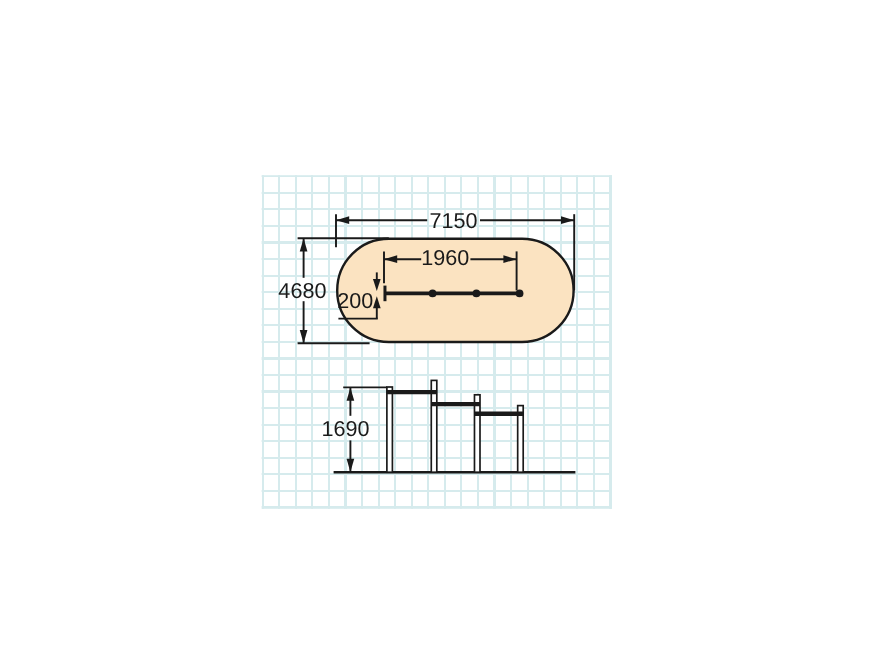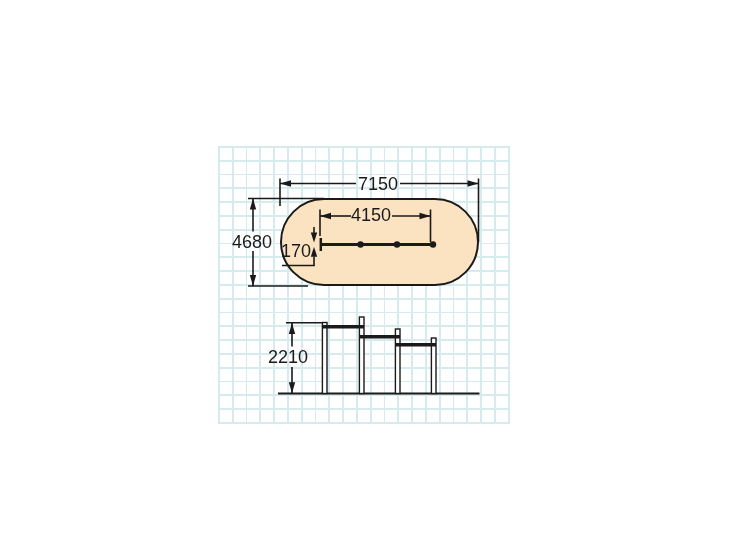--- a/index.html
+++ b/index.html
@@ -99,21 +99,21 @@
       <line class="ln" x1="286" y1="322.8" x2="322.4" y2="322.8"></line>
       <line class="ln" x1="292" y1="323" x2="292" y2="346.5"></line>
       <line class="ln" x1="292" y1="367" x2="292" y2="393"></line>
       <polygon class="arrow" points="292,323 288.8,334 295.2,334"></polygon>
       <polygon class="arrow" points="292,393.3 288.8,382.3 295.2,382.3"></polygon>
     </g>
   </svg>
 
   <span class="dim-label" style="left:378px;top:183.5px;">7150</span>
 
-  <span class="dim-label" style="left:371px;top:215px;">4150</span>
+  <span class="dim-label" style="left:371px;top:215px;">1960</span>
 
   <span class="dim-label" style="left:252px;top:241.5px;">4680</span>
 
-  <span class="dim-label" style="left:296px;top:250.5px;">170</span>
+  <span class="dim-label" style="left:296px;top:250.5px;">200</span>
 
-  <span class="dim-label" style="left:288px;top:356.5px;">2210</span>
+  <span class="dim-label" style="left:288px;top:356.5px;">1690</span>
 
 </div>
 
 </body></html>

